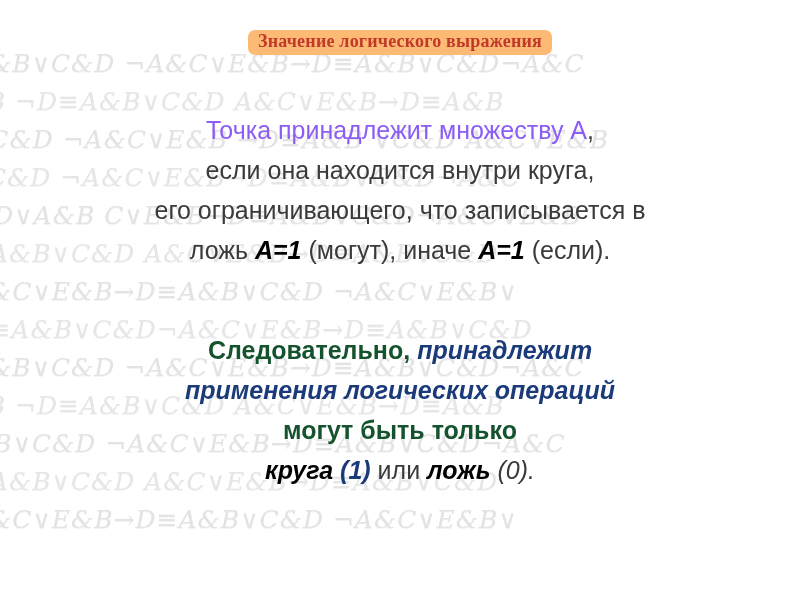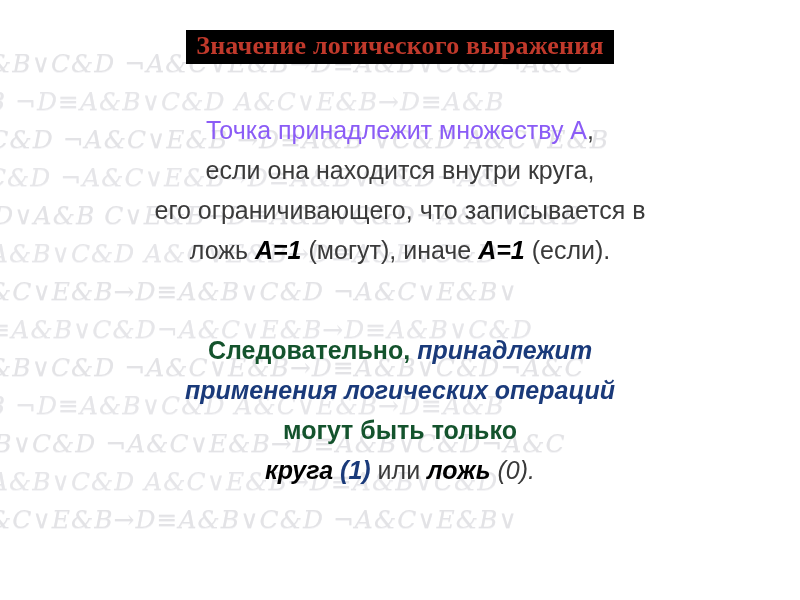--- a/index.html
+++ b/index.html
@@ -50,25 +50,26 @@
     left: 0;
     top: 30px;
     width: 800px;
     text-align: center;
     z-index: 3;
   }
   #title-text {
     display: inline-block;
     font-family: "Liberation Serif", serif;
     font-weight: bold;
-    font-size: 26px;
+    font-size: 18px;
     color: #c0392b;
-    background: #000000;
+    background: #fdba74;
     padding: 1px 10px 3px 10px;
     letter-spacing: 0.2px;
+    border-radius: 7px;
   }
 
   
   #content {
     position: absolute;
     left: 0;
     top: 0;
     width: 800px;
     height: 600px;
     z-index: 2;

